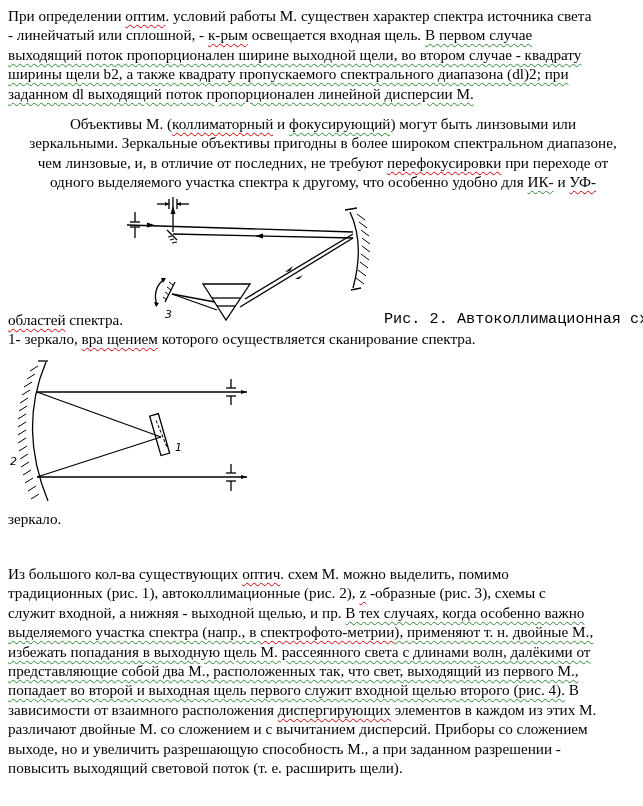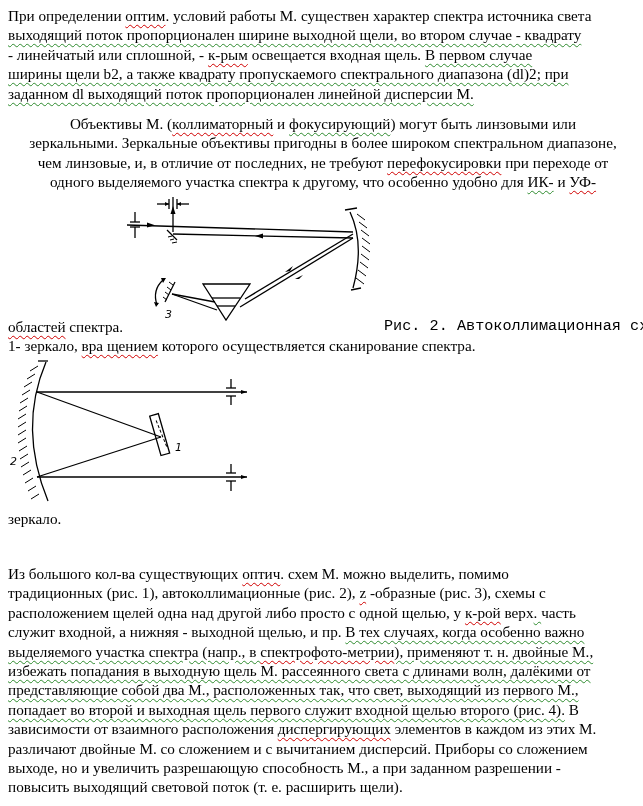--- a/index.html
+++ b/index.html
@@ -15,22 +15,22 @@
   svg { position: absolute; }
   .ink { stroke: #000; fill: none; stroke-width: 1.3; }
   .hatch { stroke: #000; stroke-width: 1; }
   .lbl { font-family: "DejaVu Sans", sans-serif; font-style: italic; font-size: 11px; fill: #000; }
 </style>
 </head>
 <body>
 
 <div class="p" style="top:6px;">
     <span class="ln"><span>При определении </span><span class="sp">оптим</span><span>. условий работы М. существен характер спектра источника света</span></span>
+    <span class="ln"><span>- линейчатый или сплошной, - </span><span class="sp">к-рым</span><span> освещается входная щель. </span><span class="gr">В первом случае</span></span>
     <span class="ln"><span class="gr">выходящий поток пропорционален ширине выходной щели, во втором случае - квадрату</span></span>
-    <span class="ln"><span>- линейчатый или сплошной, - </span><span class="sp">к-рым</span><span> освещается входная щель. </span><span class="gr">В первом случае</span></span>
     <span class="ln"><span class="gr">ширины щели b2, а также квадрату пропускаемого спектрального диапазона (dl)2; при</span></span>
     <span class="ln"><span class="gr">заданном dl выходящий поток пропорционален линейной дисперсии М.</span></span>
   </div>
 
 <div class="p" style="top:114px;text-align:center;">
     <span class="ln"><span>Объективы М. (</span><span class="sp">коллиматорный</span><span> и </span><span class="gr">фокусирующий</span><span>) могут быть линзовыми или</span></span>
     <span class="ln"><span>зеркальными. Зеркальные объективы пригодны в более широком спектральном диапазоне,</span></span>
     <span class="ln"><span>чем линзовые, и, в отличие от последних, не требуют </span><span class="sp">перефокусировки</span><span> при переходе от</span></span>
     <span class="ln"><span>одного выделяемого участка спектра к другому, что особенно удобно для </span><span class="gr">ИК-</span><span> и </span><span class="sp">УФ-</span></span>
   </div>
@@ -91,21 +91,21 @@
   <g>
     <line class="ink" x1="40" y1="110" x2="50" y2="90"></line>
     <path class="hatch" d="M44,90 l4,3 M42,95 l4,3 M40,100 l4,3 M38,105 l4,3"></path>
     <path class="ink" d="M38,88 Q27,98 32,113"></path>
     <polygon points="36,86 41,86 38,91" fill="#000"></polygon>
       <polygon points="29,110 34,111 31,115" fill="#000"></polygon>
   </g>
   <text class="lbl" x="40" y="126">3</text>
 </svg>
 
-<div class="p" style="top:317px;">
+<div class="p" style="top:310px;">
   <span class="ln" style="position:relative;">
     <span class="sp">областей</span><span> спектра.</span>
     <span style="position:absolute;left:376px;font-family:Liberation Mono, monospace;">Рис. 2. Автоколлимационная схема:</span>
   </span>
   <span class="ln"><span>1- зеркало, </span><span class="sp">вра щением</span><span> которого осуществляется сканирование спектра.</span></span>
 </div>
 
 <svg style="left:0px;top:358px;" width="260" height="145" viewBox="0 0 260 145">
   <g>
     <path class="ink" d="M46,4 Q18,70 48,143" stroke-width="1.6"></path>
@@ -138,21 +138,20 @@
   <text class="lbl" x="10" y="107">2</text>
 </svg>
 
 <div class="p" style="top:509px;">
   <span class="ln">зеркало.</span>
 </div>
 
 <div class="p" style="top:564px;">
     <span class="ln"><span>Из большого кол-ва существующих </span><span class="sp">оптич</span><span>. схем М. можно выделить, помимо</span></span>
     <span class="ln"><span>традиционных (рис. 1), автоколлимационные (рис. 2), </span><span class="sp">z</span><span> -образные (рис. 3), схемы с</span></span>
-    <span class="ln"><span>расположением щелей одна над другой либо просто с одной щелью, у </span><span class="sp">к-рой</span><span> верх</span><span class="gr">. </span><span>часть</span></span>
     <span class="ln"><span>служит входной, а нижняя - выходной щелью, и пр. </span><span class="gr">В тех случаях, когда особенно важно</span></span>
     <span class="ln"><span class="gr">выделяемого участка спектра (напр., в </span><span class="sp">спектрофото-метрии</span><span class="gr">), применяют т. н. двойные М.,</span></span>
     <span class="ln"><span class="gr">избежать попадания в выходную щель М. рассеянного света с длинами волн, далёкими от</span></span>
     <span class="ln"><span class="gr">представляющие собой два М., расположенных так, что свет, выходящий из первого М.,</span></span>
     <span class="ln"><span class="gr">попадает во второй и выходная щель первого служит входной щелью второго (рис. 4).</span><span> В</span></span>
     <span class="ln"><span>зависимости от взаимного расположения </span><span class="sp">диспергирующих</span><span> элементов в каждом из этих М.</span></span>
     <span class="ln"><span>различают двойные М. со сложением и с вычитанием дисперсий. Приборы со сложением</span></span>
     <span class="ln"><span>выходе, но и увеличить разрешающую способность М., а при заданном разрешении -</span></span>
     <span class="ln"><span>повысить выходящий световой поток (т. е. расширить щели).</span></span>
   </div>

